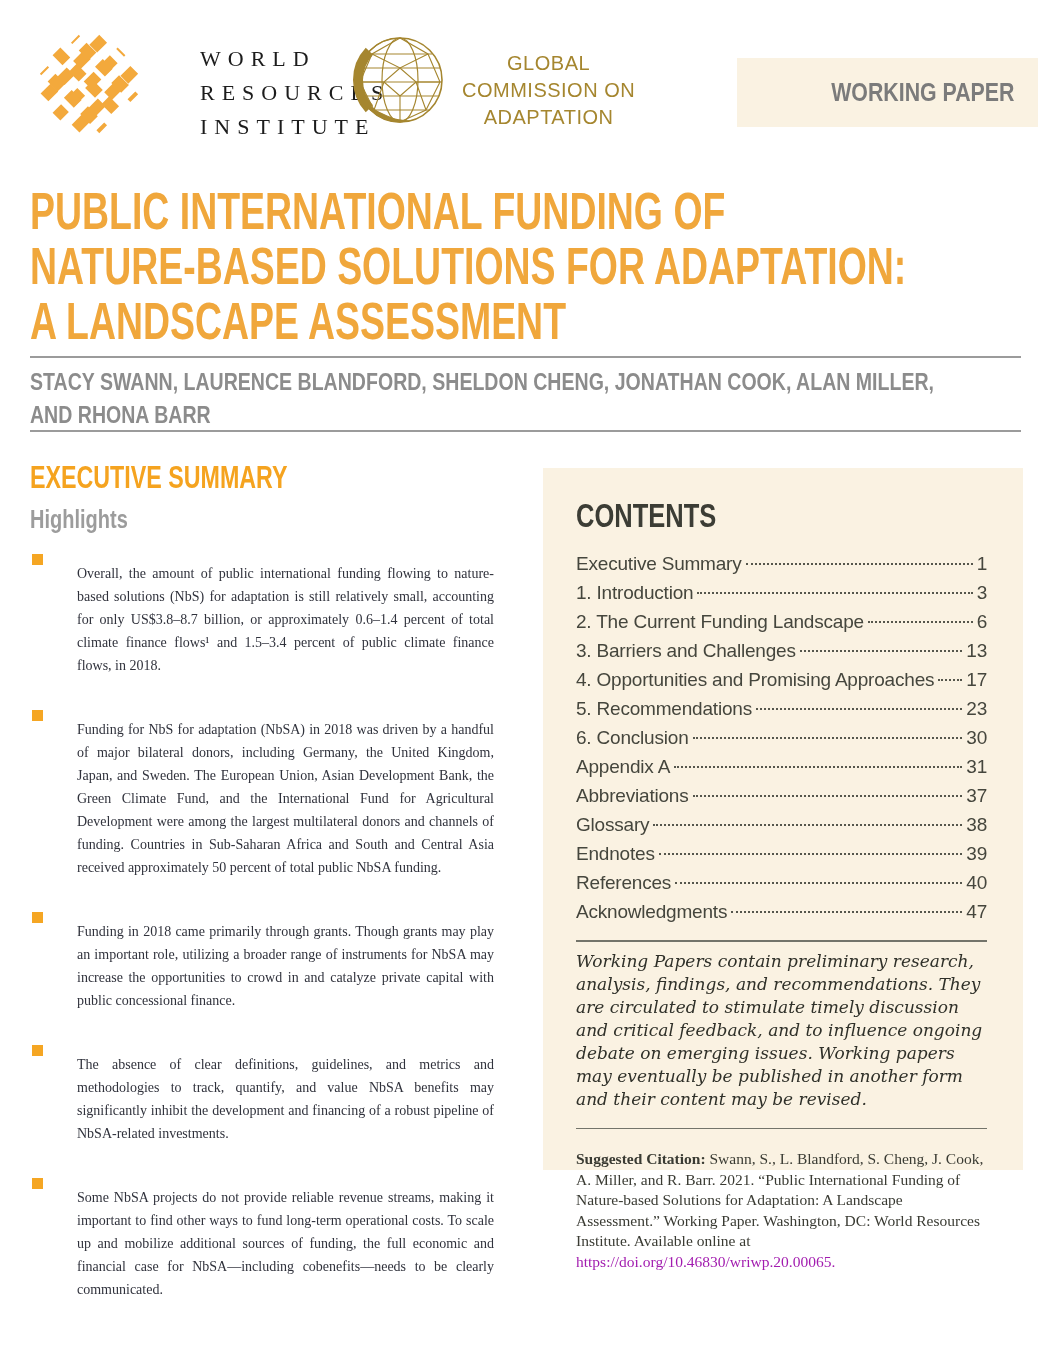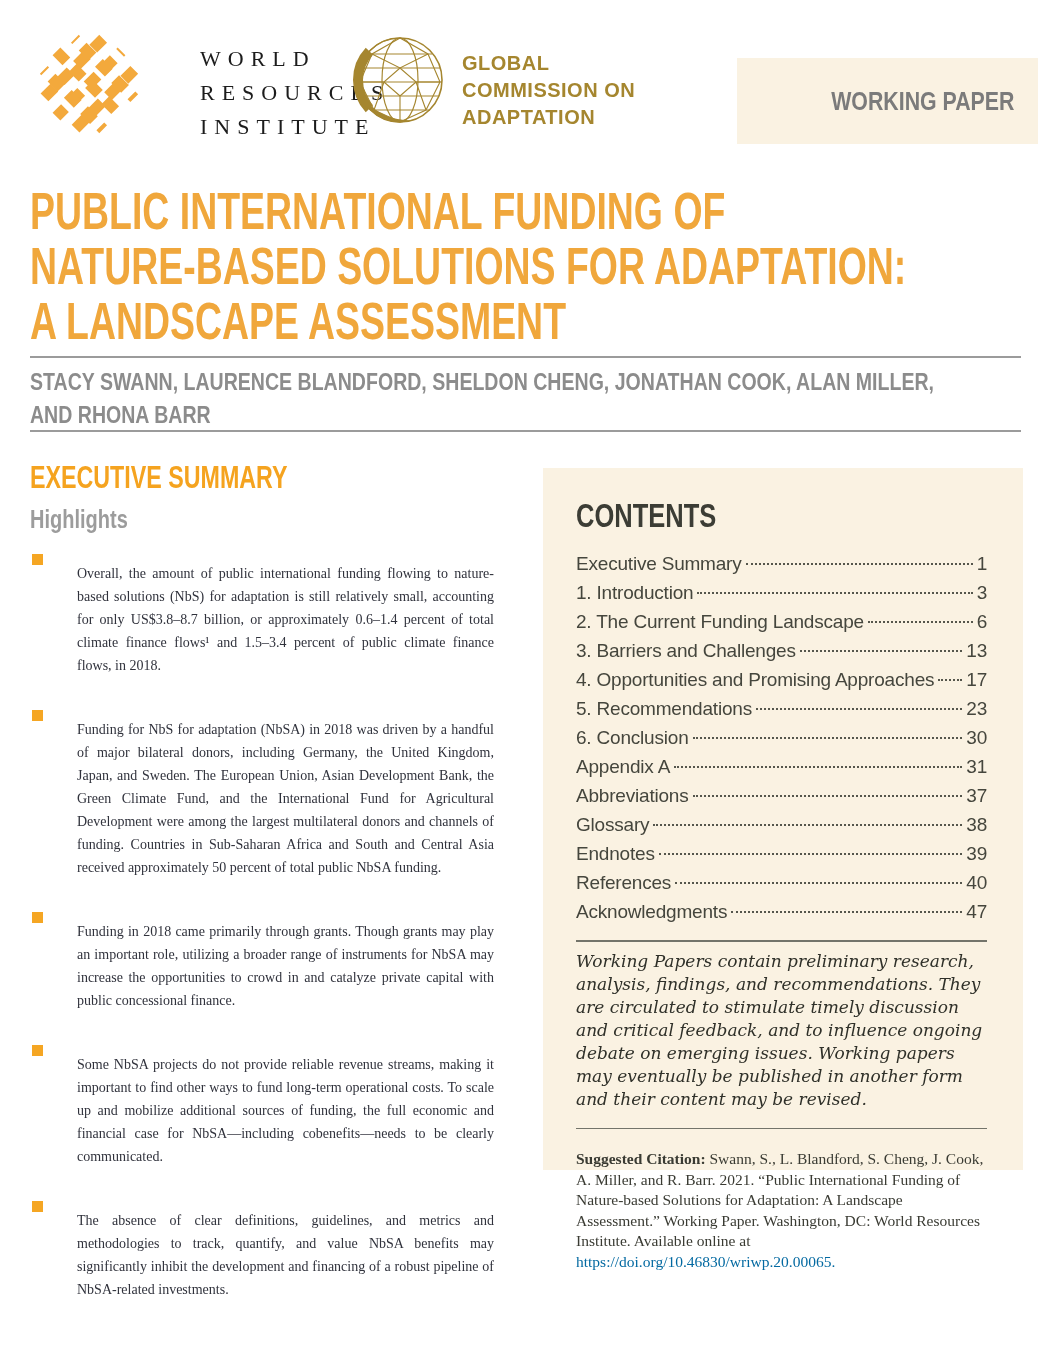--- a/index.html
+++ b/index.html
@@ -4,23 +4,23 @@
 <style>
   html,body{margin:0;padding:0;background:#fff;}
   .page{position:relative;width:1051px;height:1347px;background:#ffffff;overflow:hidden;
         font-family:"Liberation Sans",sans-serif;}
   
   .hdr{position:absolute;left:0;top:0;width:1051px;height:150px;}
   .wri-logo{position:absolute;left:35px;top:30px;}
   .wri-word{position:absolute;left:200px;top:42px;font-family:"Liberation Serif",serif;
             font-size:22px;line-height:34px;letter-spacing:7px;color:#1c1c1c;}
   .gca-globe{position:absolute;left:348px;top:30px;}
-  .gca-word{position:absolute;left:462px;top:50px;font-weight:bold;font-size:20px;
-            line-height:27px;color:#a5862f;letter-spacing:0.5px;}
-  .badge{position:absolute;left:737px;top:58px;width:301px;height:86px;background:#faf2e2;
+  .gca-word{position:absolute;left:462px;top:50px;font-weight:normal;font-size:20px;
+            line-height:27px;color:#a5862f;letter-spacing:0.5px;text-align:center;}
+  .badge{position:absolute;left:737px;top:58px;width:301px;height:69px;background:#faf2e2;
          display:flex;align-items:center;justify-content:flex-end;}
   .badge span{font-weight:bold;font-size:26px;color:#7b7b7b;white-space:nowrap;
               transform:scaleX(0.82);transform-origin:100% 50%;margin-right:24px;}
   
   .title{position:absolute;left:30px;top:184px;color:#f0a73c;font-weight:bold;}
   .title div{font-size:52px;line-height:55px;white-space:nowrap;
              transform:scaleX(0.72);transform-origin:0 50%;}
   .rule{position:absolute;left:30px;width:991px;height:2px;background:#9b9b9b;}
   .authors{position:absolute;left:30px;top:366px;width:1166px;
            transform:scaleX(0.85);transform-origin:0 0;}
@@ -46,21 +46,21 @@
            color:#45463d;letter-spacing:-0.2px;}
   .toc-label{white-space:nowrap;}
   .toc-leader{flex:1;border-bottom:2px dotted #55564c;margin:0 4px;transform:translateY(-5px);}
   .toc-page{white-space:nowrap;}
   .prule{height:1.5px;background:#73746a;margin-top:14px;}
   .note{font-family:"DejaVu Serif","Liberation Serif",serif;font-style:italic;
         font-size:17px;line-height:23px;color:#2f3029;margin-top:8px;}
   .cite{font-family:"Liberation Serif",serif;font-size:15.5px;line-height:20.5px;
         color:#3a3b33;margin-top:20px;}
   .cite .lbl{font-weight:bold;}
-  .cite .lnk{color:#0369a1;text-decoration:none;}
+  .cite .lnk{color:#a21caf;text-decoration:none;}
 </style>
 </head>
 <body>
 
 <div class="page">
 
   <div class="hdr">
     <svg class="wri-logo" width="108" height="108" viewBox="0 0 108 108">
       <g transform="rotate(45 54 54)" stroke="#f3a93c" fill="none">
         <g stroke-width="11">
@@ -124,25 +124,25 @@
       <div class="bullet">
         <span class="sq"></span>
         <p>Funding for NbS for adaptation (NbSA) in 2018 was driven by a handful of major bilateral donors, including Germany, the United Kingdom, Japan, and Sweden. The European Union,  Asian Development Bank, the Green Climate Fund, and the International Fund for Agricultural Development were among the largest multilateral donors and channels of funding. Countries in Sub-Saharan Africa and South and Central Asia received approximately 50 percent of total public NbSA funding.</p>
       </div>
       <div class="bullet">
         <span class="sq"></span>
         <p>Funding in 2018 came primarily through grants. Though grants may play an important role, utilizing a broader range of instruments for NbSA may increase the opportunities to crowd in and catalyze private capital with public concessional finance.</p>
       </div>
       <div class="bullet">
         <span class="sq"></span>
+        <p>The absence of clear definitions, guidelines, and metrics and methodologies to track, quantify, and value NbSA benefits may significantly inhibit the development and financing of a robust pipeline of NbSA-related investments.</p>
+      </div>
+      <div class="bullet">
+        <span class="sq"></span>
         <p>Some NbSA projects do not provide reliable revenue streams, making it important to find other ways to fund long-term operational costs. To scale up and mobilize additional sources of funding, the full economic and financial case for NbSA—including cobenefits—needs to be clearly communicated.</p>
-      </div>
-      <div class="bullet">
-        <span class="sq"></span>
-        <p>The absence of clear definitions, guidelines, and metrics and methodologies to track, quantify, and value NbSA benefits may significantly inhibit the development and financing of a robust pipeline of NbSA-related investments.</p>
       </div>
     </div>
   </div>
 
   <div class="panel">
     <div class="ctitle">CONTENTS</div>
     <div class="toc">
       <div class="toc-row">
           <span class="toc-label">Executive Summary</span>
           <span class="toc-leader"></span>

